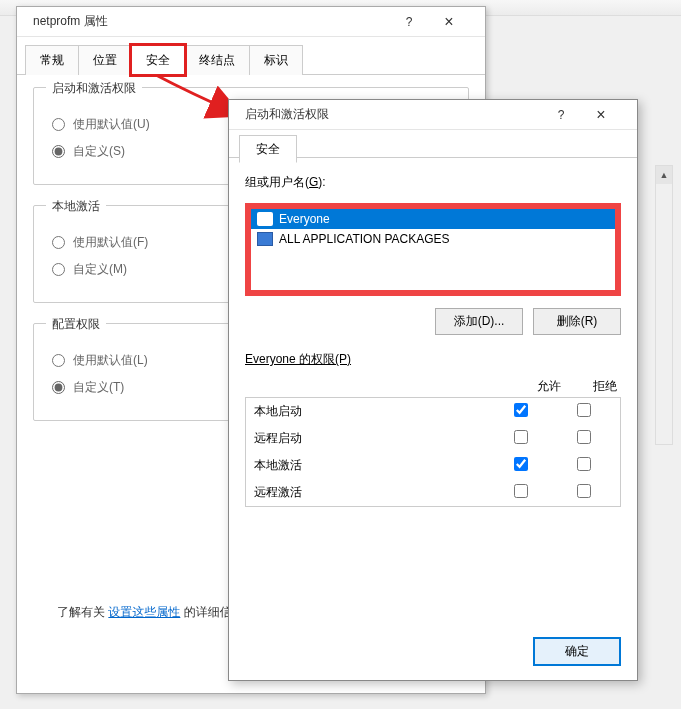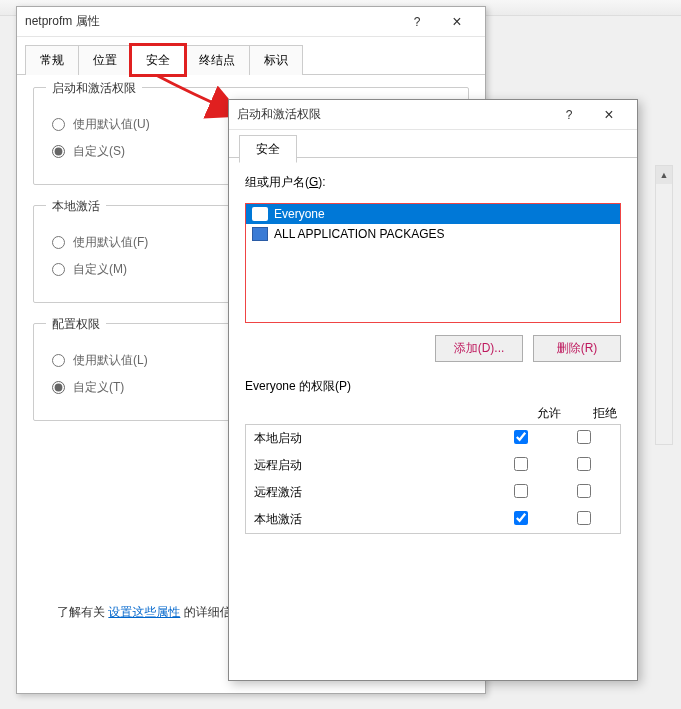--- a/index.html
+++ b/index.html
@@ -3,21 +3,21 @@
 <meta charset="utf-8">
 <style>
 * { box-sizing: border-box; margin: 0; padding: 0; font-family: "Microsoft YaHei", "Segoe UI", sans-serif; font-size: 12px; }
 body { background: #f0f0f0; width: 681px; height: 709px; position: relative; overflow: hidden; }
 
 
 .win-back {
   position: absolute; left: 16px; top: 6px; width: 470px; height: 688px;
   background: #fff; border: 1px solid #aaa; box-shadow: 2px 2px 6px rgba(0,0,0,.2);
 }
-.titlebar { height: 30px; display: flex; align-items: center; padding: 0 8px; background: #fff; border-bottom: 1px solid #e5e5e5; }
+.titlebar { height: 30px; display: flex; align-items: center; padding: 0 16px; background: #fff; border-bottom: 1px solid #e5e5e5; }
 .titlebar .title { flex: 1; color: #333; }
 .titlebar .btn { width: 40px; height: 28px; display:flex; align-items:center; justify-content:center; color:#333; }
 .titlebar .help::after { content:"?"; }
 .titlebar .close { font-size:16px; }
 
 .tabs { display:flex; padding: 8px 0 0 8px; gap:0; }
 .tab { padding: 6px 14px; border:1px solid #ccc; border-bottom:none; background:#fafafa; margin-right:-1px; cursor:default; }
 .tab.active { background:#fff; position:relative; z-index:2; }
 .tab.highlight-box { outline: 3px solid #e02020; outline-offset:-1px; }
 .tab-panel { border-top:1px solid #ccc; margin-top:-1px; padding: 12px 16px; }
@@ -36,33 +36,33 @@
   background:#fff; border:1px solid #888; box-shadow: 3px 3px 10px rgba(0,0,0,.25);
 }
 .win-front .titlebar { background:#fff; }
 .win-front .tabs2 { padding: 10px 10px 0 10px; }
 .win-front .tab2 { padding:6px 16px; border:1px solid #ccc; background:#fff; border-bottom:1px solid #fff; position:relative; top:1px; z-index:2;}
 .win-front .body { border-top:1px solid #ccc; padding:12px 16px; }
 
 .label-u { margin:4px 0 12px 0; }
 .label-u u { text-decoration: underline; }
 
-.listbox { border:1px solid #ef4444; height:120px; overflow:auto; background:#fff; }
+.listbox { border:6px solid #ef4444; height:93px; overflow:auto; background:#fff; }
 .listbox .item { display:flex; align-items:center; gap:6px; padding:3px 6px; }
 .listbox .item.selected { background:#0078d7; color:#fff; }
 .listbox .icon { width:16px; height:14px; display:inline-block; }
 .icon-users { background: radial-gradient(circle at 5px 5px,#5aa0e8 40%,transparent 42%), radial-gradient(circle at 11px 5px,#5aa0e8 40%,transparent 42%), linear-gradient(#5aa0e8,#5aa0e8); border-radius:2px; }
 .item.selected .icon-users { background:#fff; border-radius:2px; }
 .icon-pkg { background:#3a7bd5; border:1px solid #2a5ba5; }
 
 .btn-row { display:flex; gap:10px; justify-content:flex-end; margin-top:12px; }
 .winbtn { padding:4px 16px; border:1px solid #adadad; background:#e1e1e1; min-width:88px; text-align:center;}
-.winbtn:disabled, .winbtn.disabled { color:#be185d; background:#efefef; }
-
-.perm-label { margin:16px 0 8px 0; }
+.winbtn:disabled, .winbtn.disabled { color:#000000; background:#efefef; }
+
+.perm-label { margin:16px 0 8px 0;text-decoration:underline; }
 .perm-head { display:flex; padding:2px 4px; }
 .perm-head .col1 { flex:1; }
 .perm-head .col2, .perm-head .col3 { width:56px; text-align:right; }
 .perm-body { border:1px solid #ccc; }
 .perm-row { display:flex; padding:5px 8px;gap:7px; }
 .perm-row .col1 { flex:1; }
 .perm-row .col2, .perm-row .col3 { width:56px; text-align:center; }
 .perm-row input[type=checkbox] { width:14px; height:14px; }
 
 .dlg-buttons { position:absolute; bottom:14px; right:16px; display:flex; gap:10px; }
@@ -193,30 +193,31 @@
         <span class="col1">本地启动</span>
         <span class="col2"><input type="checkbox" checked="" style=""></span>
         <span class="col3"><input type="checkbox" style=""></span>
       </div>
       <div class="perm-row">
         <span class="col1">远程启动</span>
         <span class="col2"><input type="checkbox" style=""></span>
         <span class="col3"><input type="checkbox" style=""></span>
       </div>
       <div class="perm-row">
+        <span class="col1">本地激活</span>
+        <span class="col2"><input type="checkbox" checked="" style=""></span>
+        <span class="col3"><input type="checkbox" style=""></span>
+      </div>
+      <div class="perm-row">
         <span class="col1">远程激活</span>
         <span class="col2"><input type="checkbox" style=""></span>
         <span class="col3"><input type="checkbox" style=""></span>
       </div>
-      <div class="perm-row">
-        <span class="col1">本地激活</span>
-        <span class="col2"><input type="checkbox" checked="" style=""></span>
-        <span class="col3"><input type="checkbox" style=""></span>
-      </div>
     </div>
   </div>
   <div class="dlg-buttons">
+    <button class="winbtn primary">确定</button>
   </div>
 </div>
 
 <div class="scrollbar-mock">
   <div class="up"></div>
 </div>
 
 </body></html>

